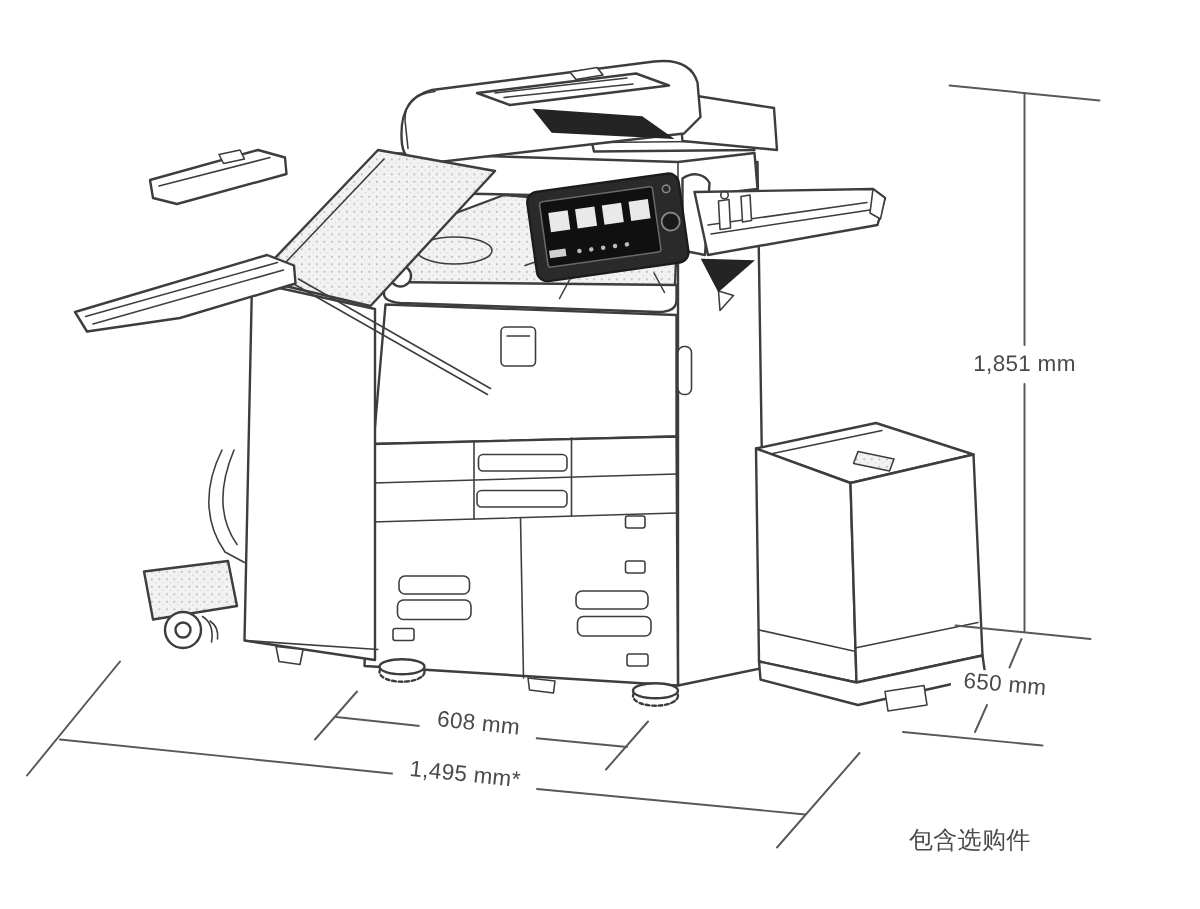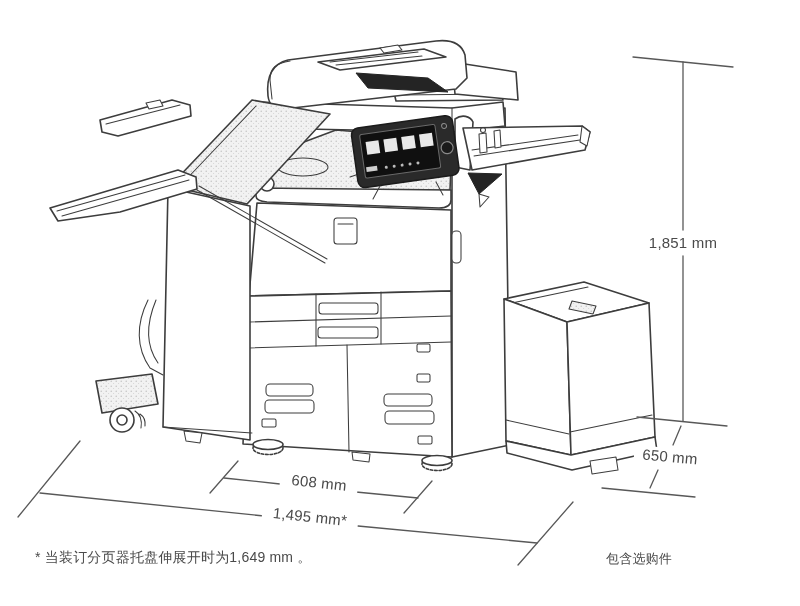--- a/index.html
+++ b/index.html
@@ -193,16 +193,15 @@
   </svg>
 
   <div class="label center" style="left:637px; top:234px; width:92px;">1,851 mm</div>
 
   <div class="label center rot5" style="left:634px; top:448px; width:72px;">650 mm</div>
 
   <div class="label center rot6" style="left:280px; top:474px; width:78px;">608 mm</div>
 
   <div class="label center rot6" style="left:262px; top:508px; width:96px;">1,495 mm*</div>
 
-  <div class="label" style="left:33px; top:549px; font-size:14px;">* 当装订分页器托盘伸展开时为1,649 mm 。</div>
-
-  <div class="label" style="left:604px; top:551px; font-size:13px;text-align:center;">包含选购件</div>
+
+  <div class="label" style="left:604px; top:551px; font-size:16px;text-align:center;">包含选购件</div>
 </div>
 
 </body></html>

